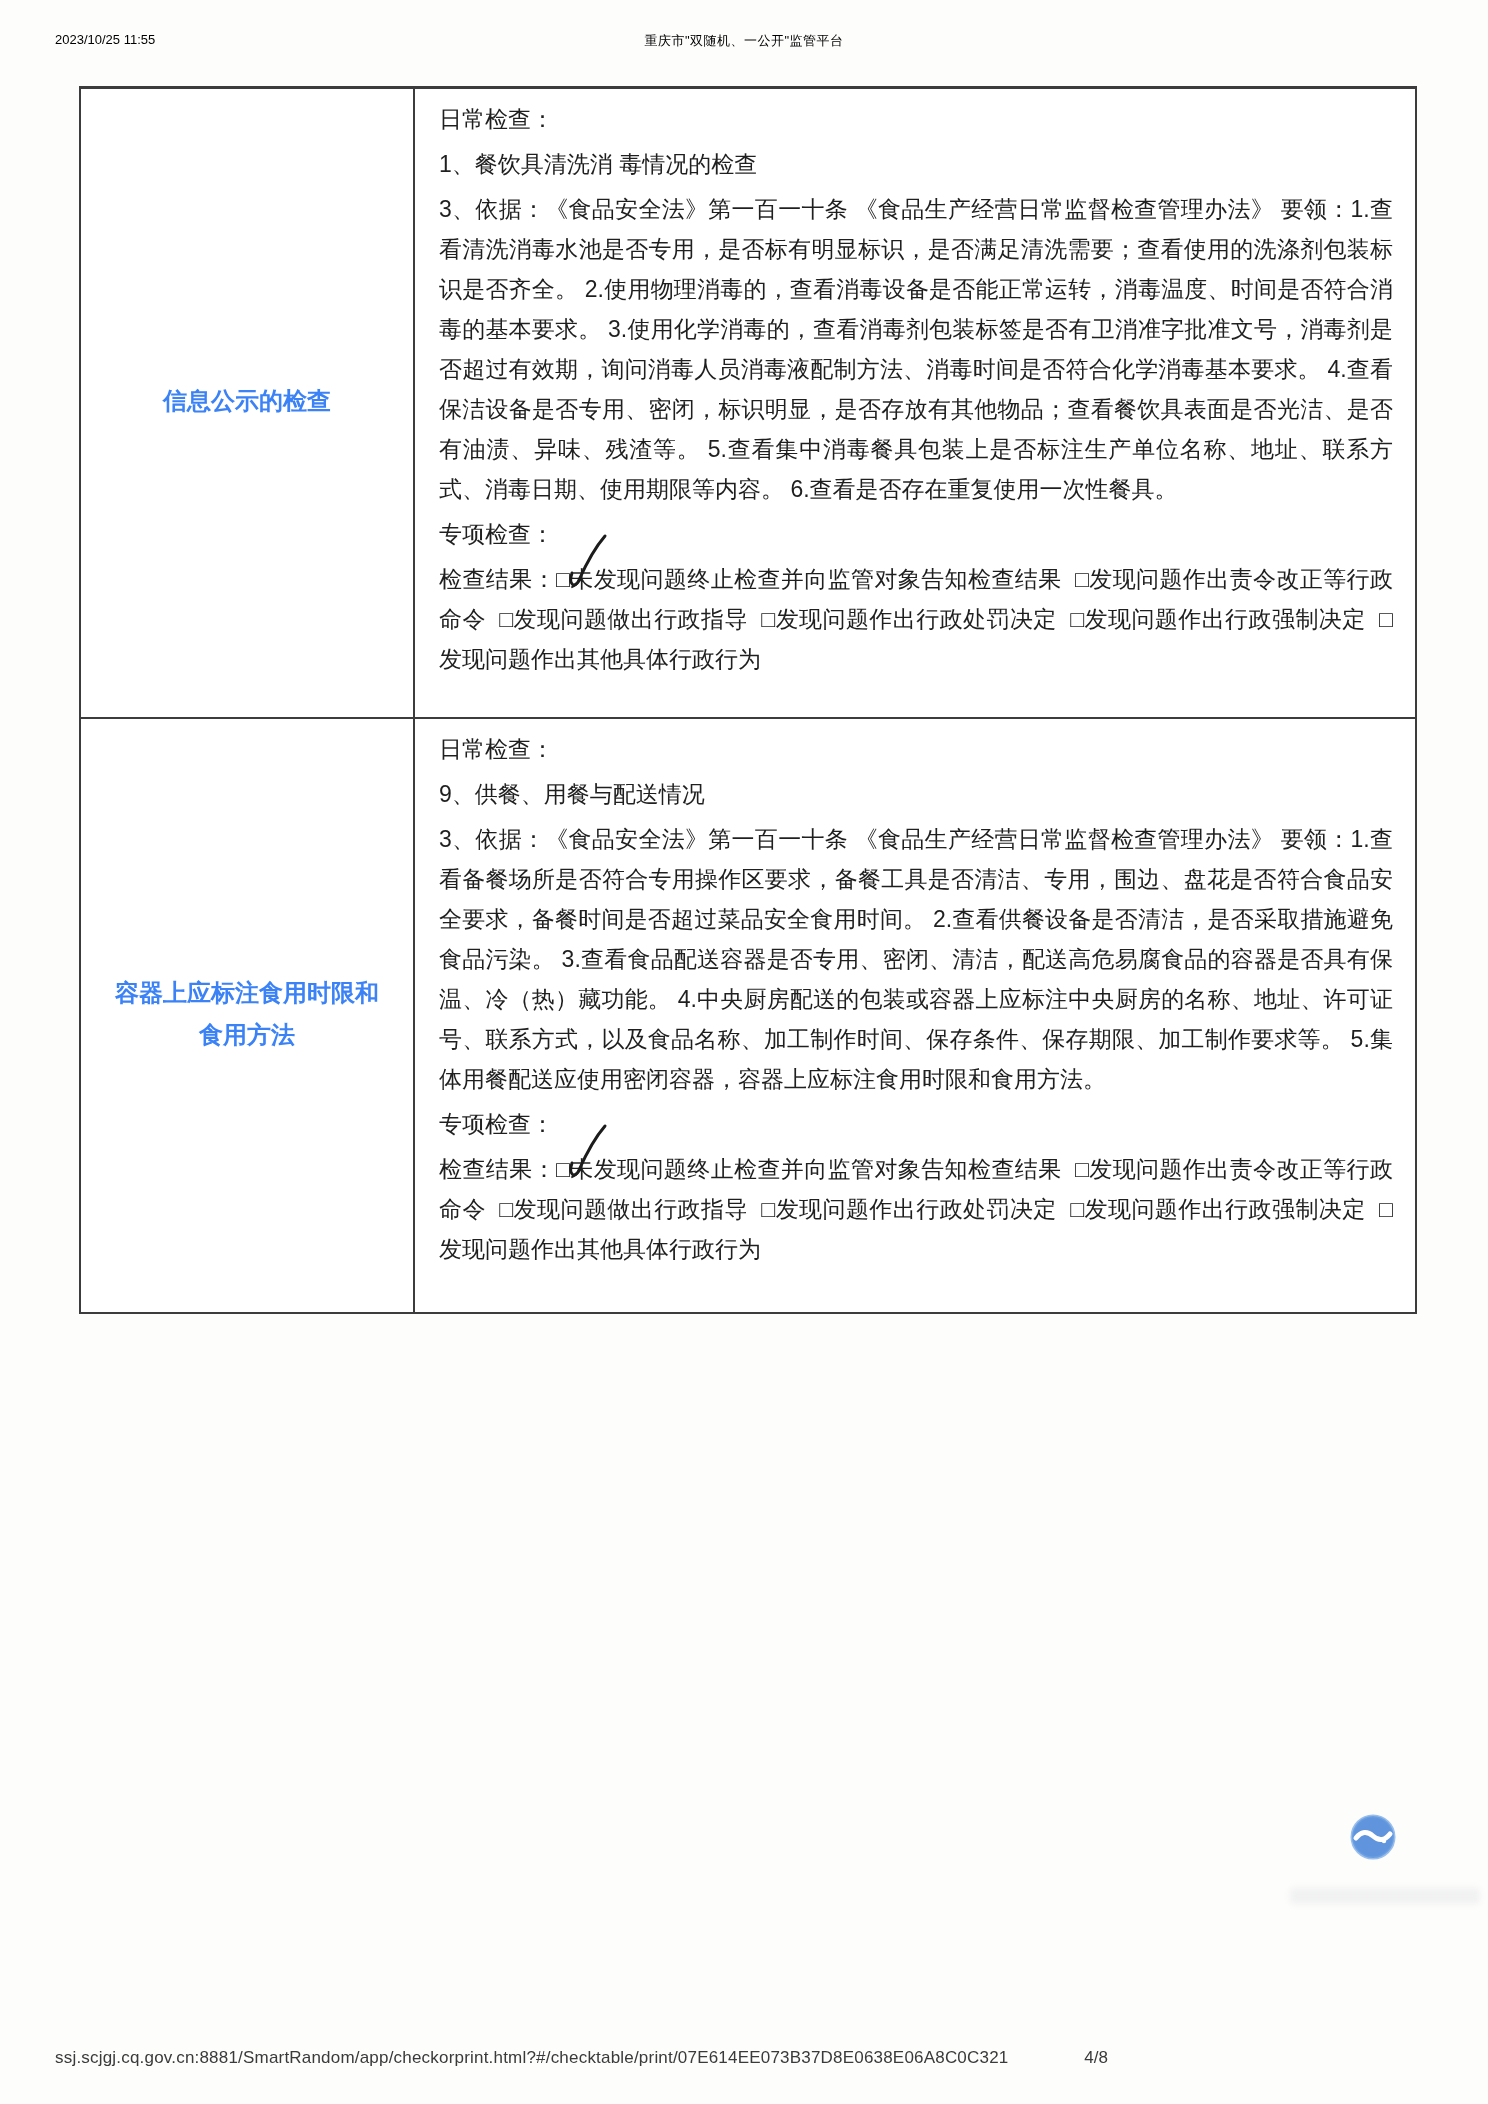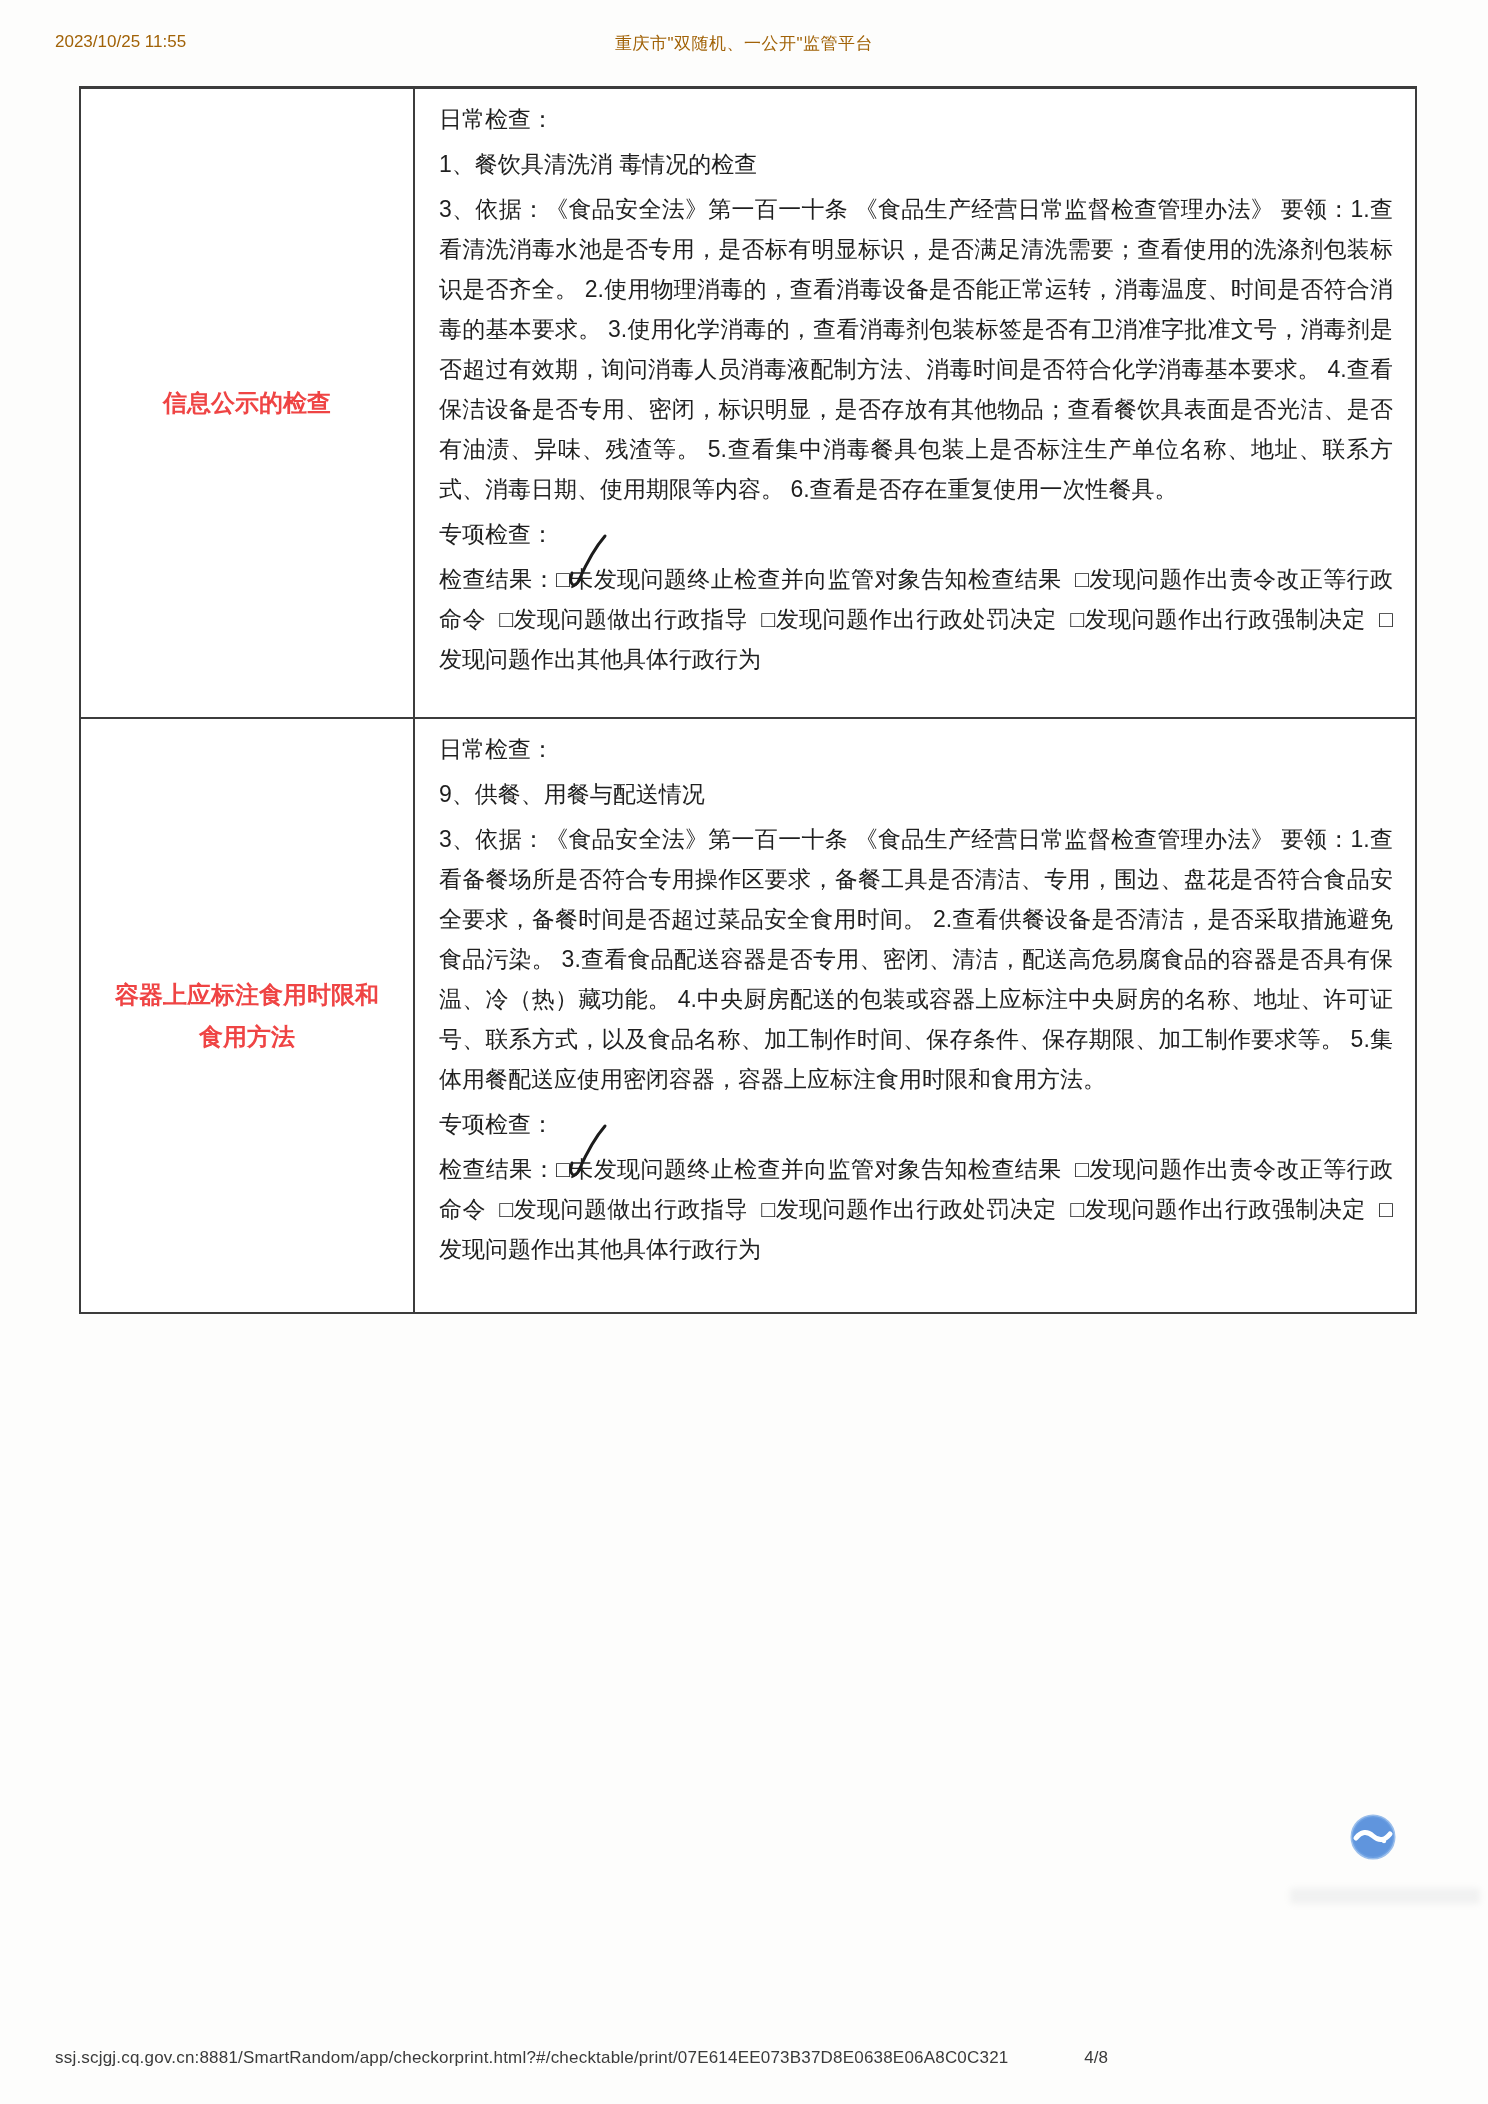--- a/index.html
+++ b/index.html
@@ -1,34 +1,34 @@
 <!DOCTYPE html>
 <html><head>
 <meta charset="utf-8">
 <style>
   html,body{margin:0;padding:0;}
   body{
     width:1488px;height:2104px;position:relative;background:#fdfdfc;
     font-family:"Liberation Sans","DejaVu Sans",sans-serif;color:#2a2a2a;
   }
   
-  .hdr{position:absolute;top:32px;left:0;width:1488px;height:26px;font-size:17px;color:#a16207;}
+  .hdr{position:absolute;top:32px;left:0;width:1488px;height:26px;font-size:13px;color:#000000;}
   .hdr .dt{position:absolute;left:55px;top:0;}
   .hdr .ttl{position:absolute;left:0;right:0;text-align:center;top:0;letter-spacing:.5px;}
   
   .doc-table{
     position:absolute;left:79px;top:86px;width:1338px;
     border:2px solid #3c3c3c;border-top-width:3px;box-sizing:border-box;background:#fff;
   }
   .trow{display:flex;box-sizing:border-box;}
   .trow.first{border-bottom:2px solid #3c3c3c;}
   .label-cell{
     width:334px;min-width:334px;box-sizing:border-box;border-right:2px solid #3c3c3c;
     display:flex;align-items:center;justify-content:center;text-align:center;
-    font-weight:bold;font-size:24px;line-height:42px;color:#ef4444;padding:0 34px;
+    font-weight:bold;font-size:24px;line-height:42px;color:#3b82f6;padding:0 34px;font-family:Liberation Mono, monospace;
   }
   .content-cell{
     flex:1;box-sizing:border-box;padding:10px 22px 16px 24px;
   }
   .content-cell p{
     margin:0;padding:0;font-size:23px;line-height:40px;color:#1f1f1f;
     text-align:justify;text-justify:inter-ideograph;
   }
   .content-cell p + p{margin-top:5px;}
   .row1{min-height:630px;}

